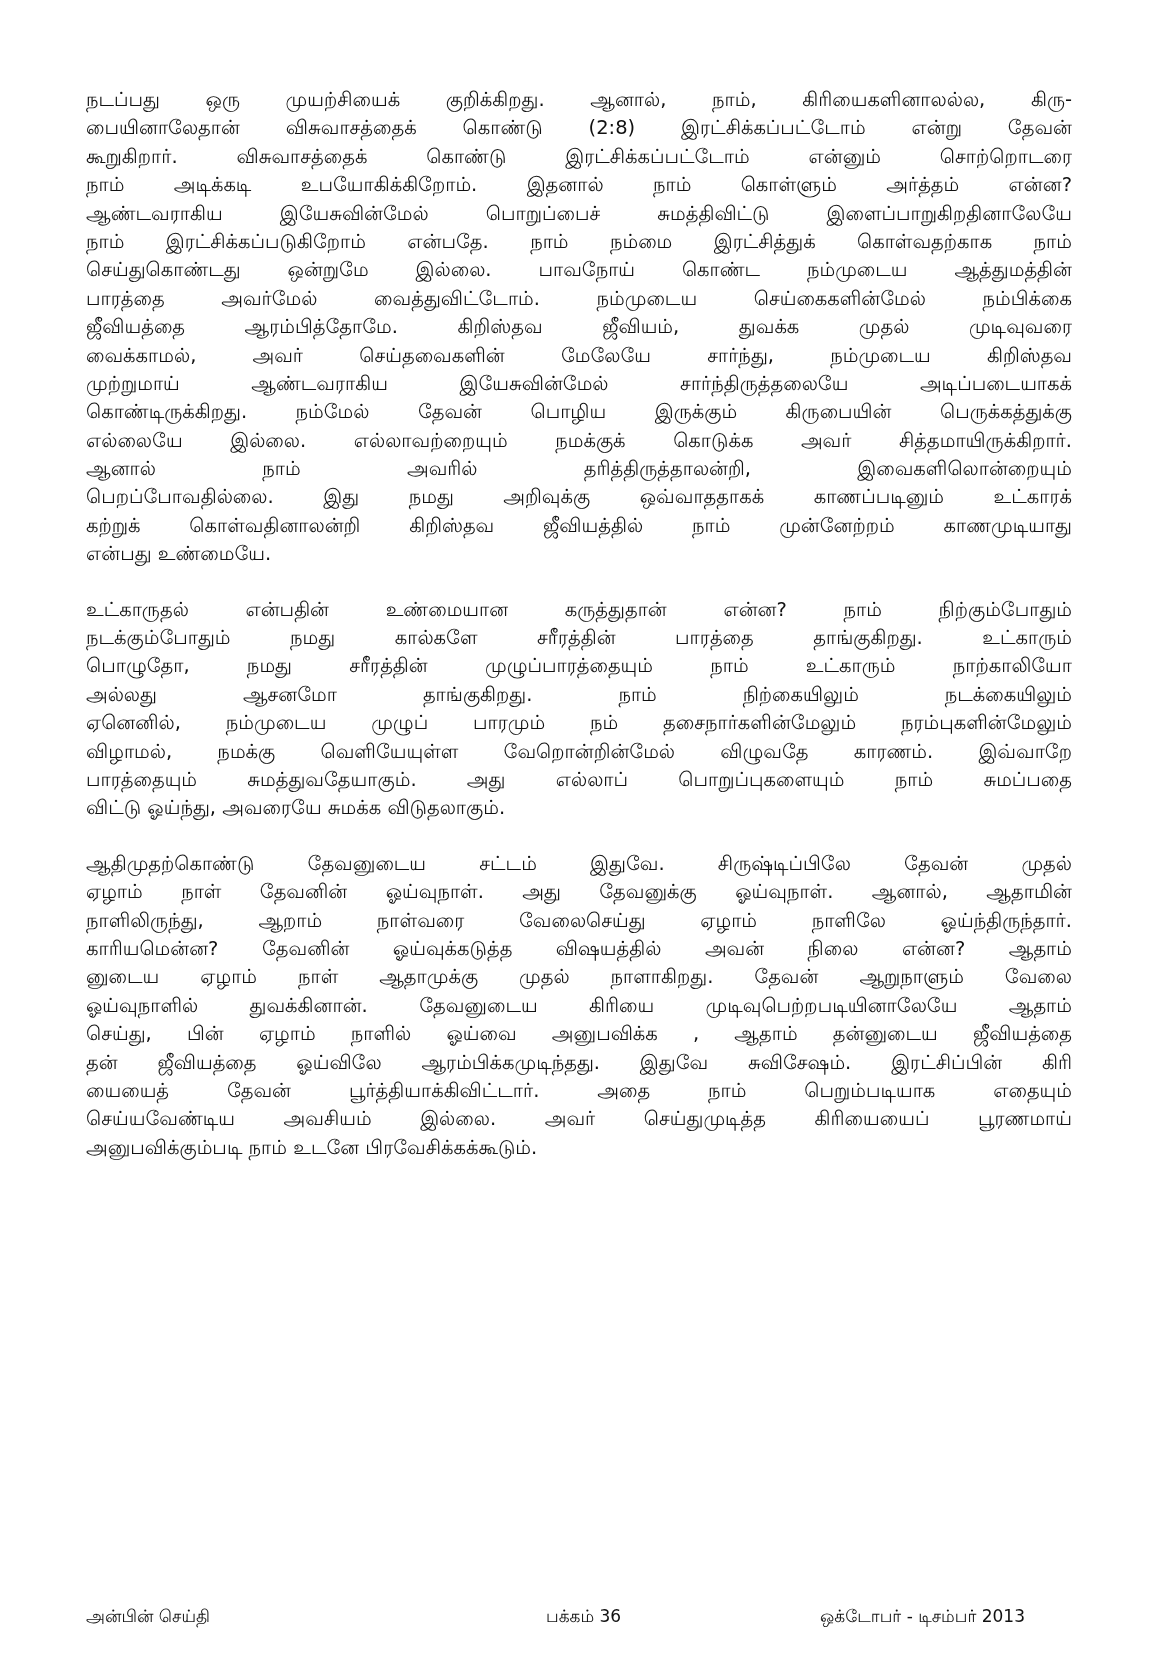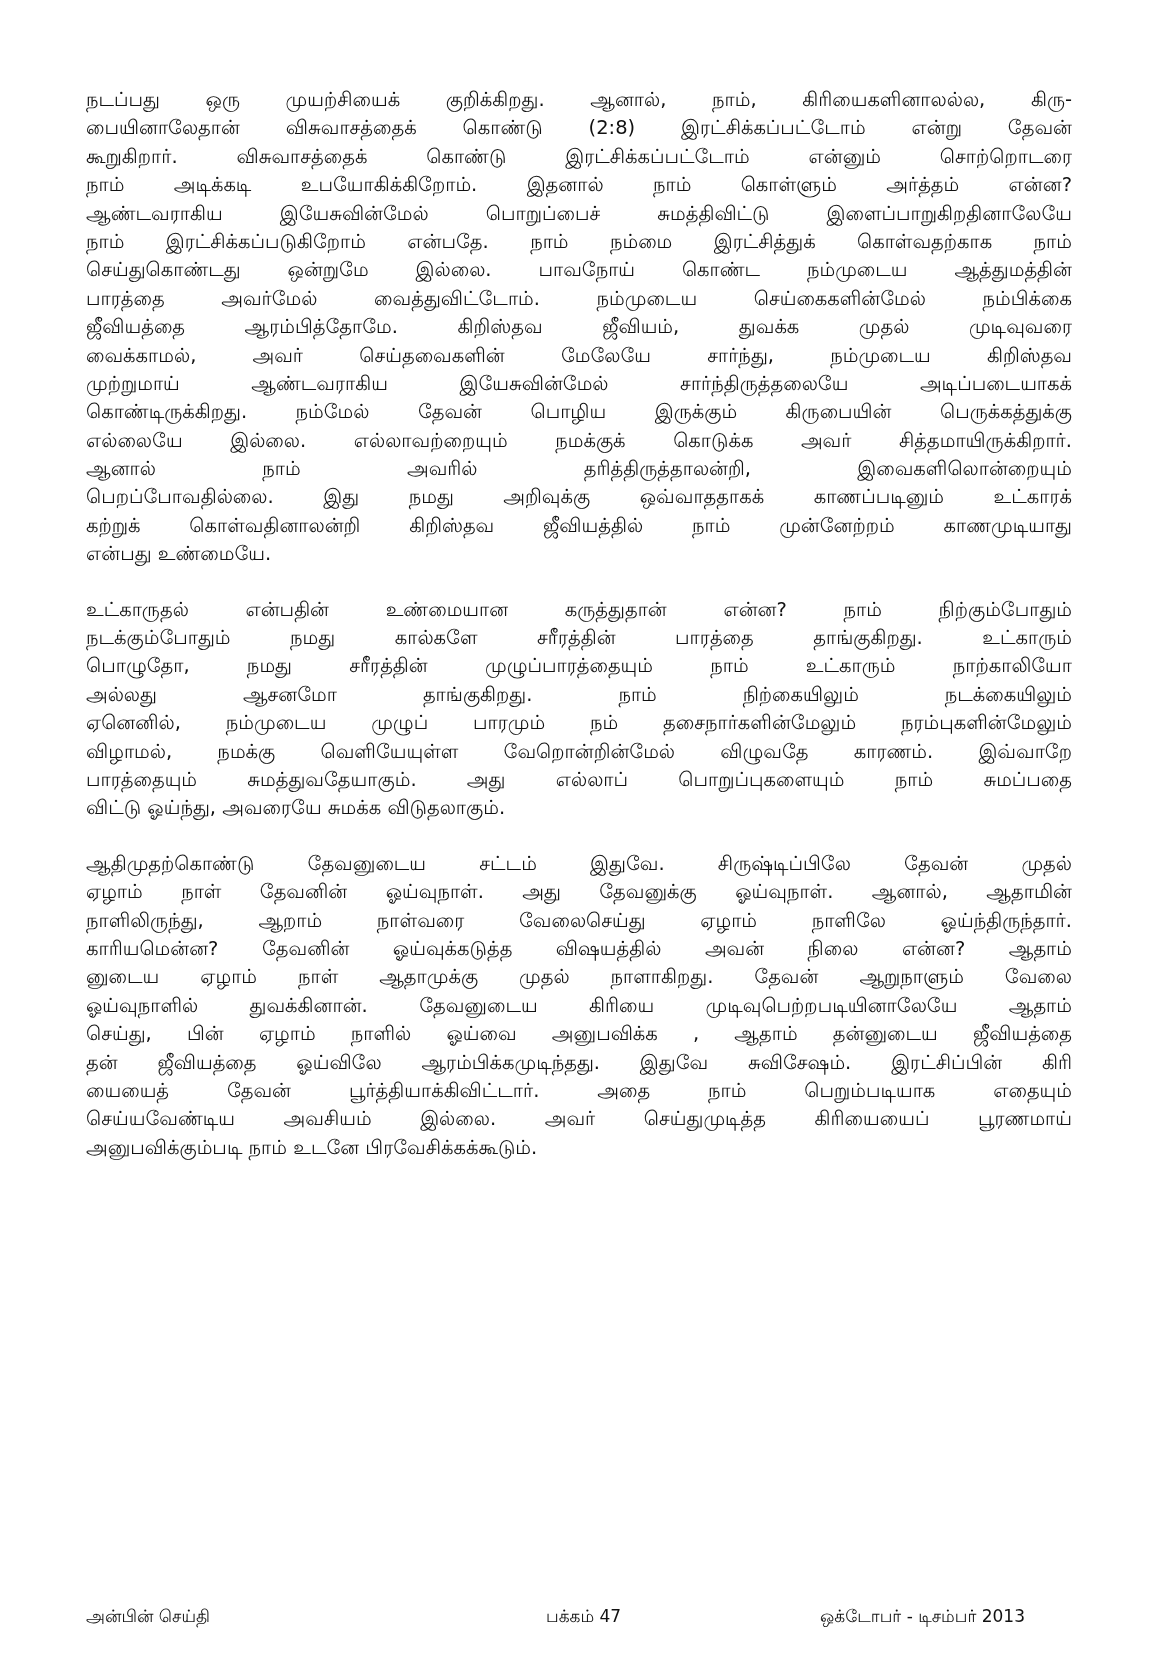--- a/index.html
+++ b/index.html
@@ -69,15 +69,15 @@
       <span class="line">செய்து, பின் ஏழாம் நாளில் ஓய்வை அனுபவிக்க , ஆதாம் தன்னுடைய ஜீவியத்தை</span>
       <span class="line">தன் ஜீவியத்தை ஓய்விலே ஆரம்பிக்கமுடிந்தது. இதுவே சுவிசேஷம். இரட்சிப்பின் கிரி</span>
       <span class="line">யையைத் தேவன் பூர்த்தியாக்கிவிட்டார். அதை நாம் பெறும்படியாக எதையும்</span>
       <span class="line">செய்யவேண்டிய அவசியம் இல்லை. அவர் செய்துமுடித்த கிரியையைப் பூரணமாய்</span>
       <span class="line last">அனுபவிக்கும்படி நாம் உடனே பிரவேசிக்கக்கூடும்.</span>
     </div>
 </div>
 
 <div class="footer">
   <span class="left">அன்பின் செய்தி</span>
-  <span class="center">பக்கம் 47</span>
+  <span class="center">பக்கம் 36</span>
   <span class="right">ஒக்டோபர் - டிசம்பர் 2013</span>
 </div>
 
 </body></html>

